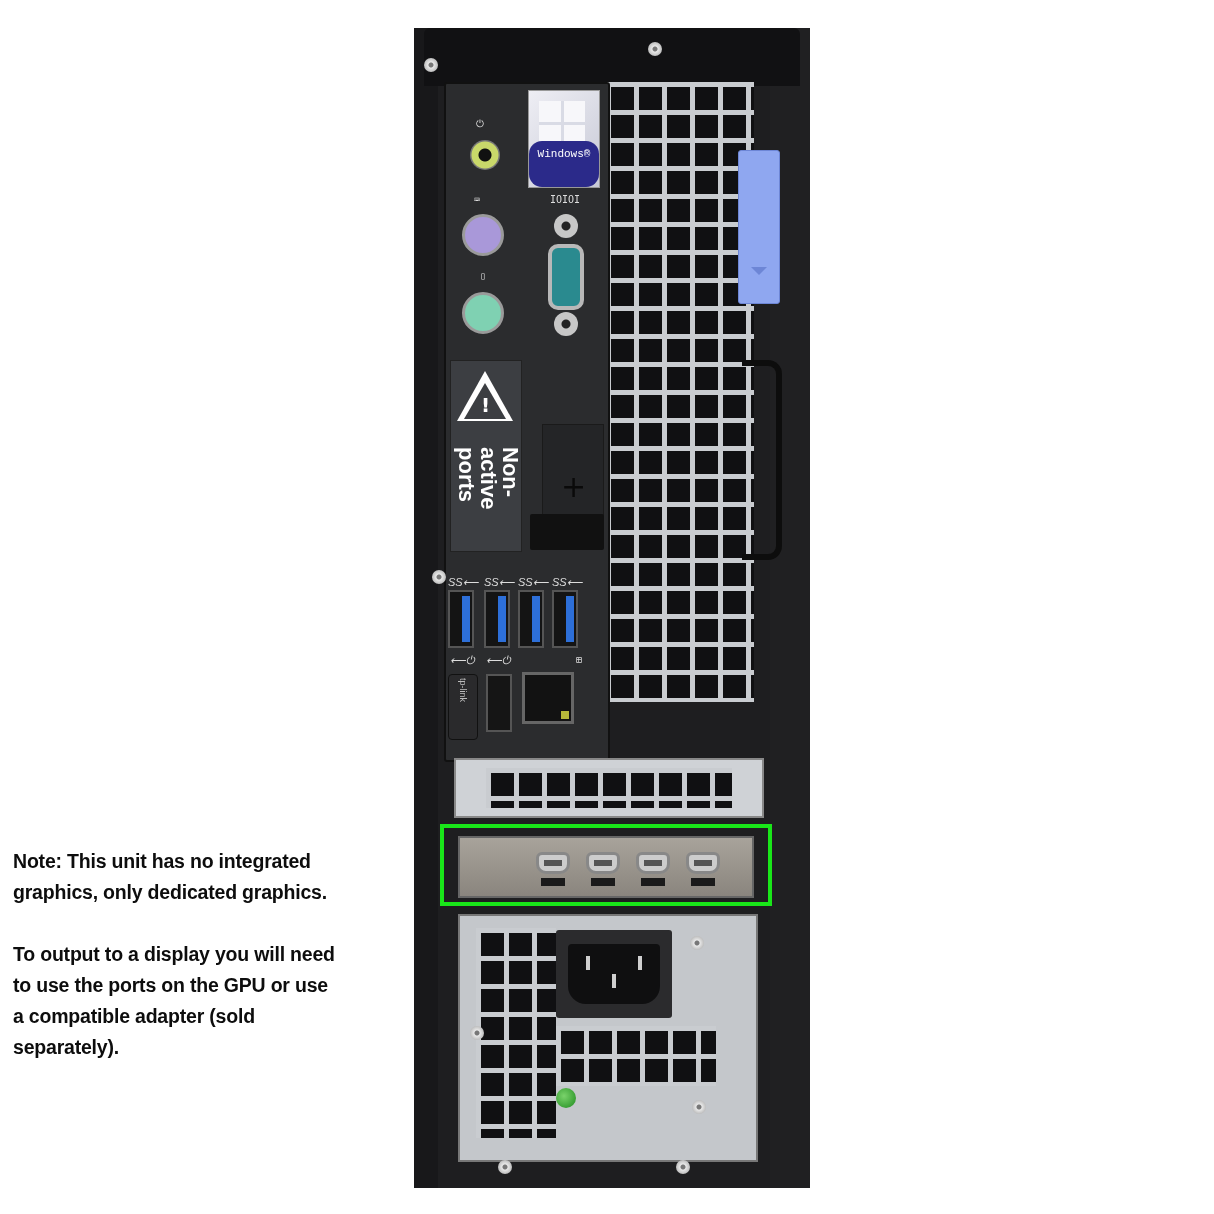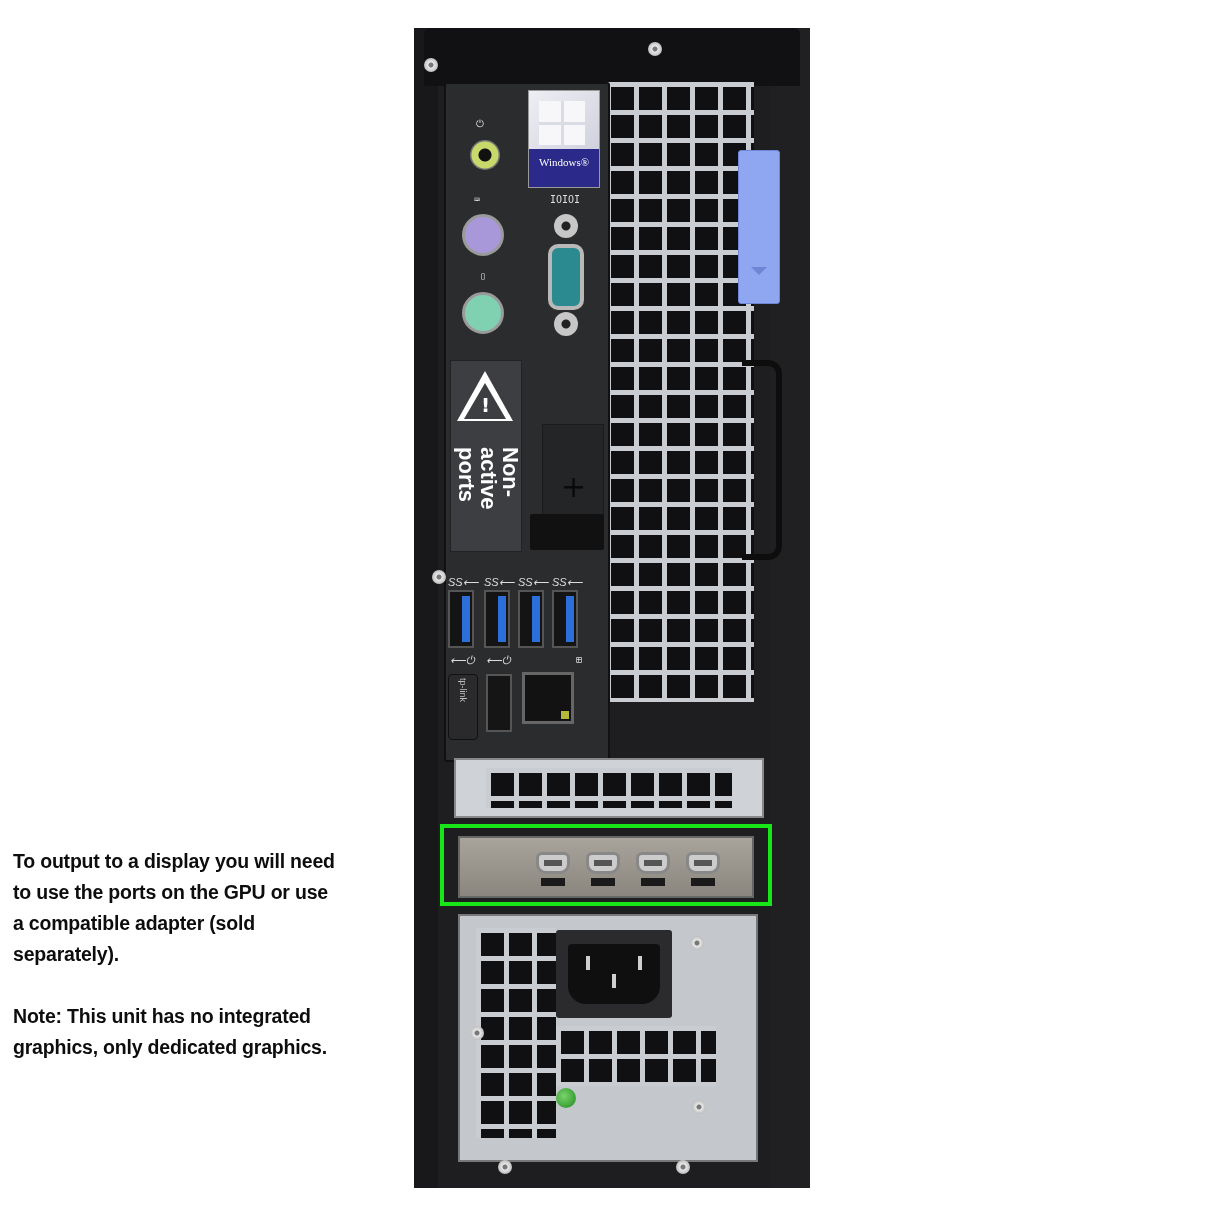--- a/index.html
+++ b/index.html
@@ -24,21 +24,21 @@
 
   .port-audio { position:absolute; width:30px; height:30px; border-radius:50%; background:radial-gradient(circle, #111 0 6px, #c9d86a 7px 13px, #777 14px); }
   .port-ps2 { position:absolute; width:42px; height:42px; border-radius:50%; border:3px solid #9a9a9a; box-sizing:border-box; }
   .port-ps2.kb { background:#a998d9; }
   .port-ps2.ms { background:#7fd1b2; }
   .serial { position:absolute; width:44px; height:140px; }
   .serial .body { position:absolute; left:4px; top:36px; width:36px; height:66px; background:#2a8a8f; border:4px solid #b8b8b8; border-radius:10px; box-sizing:border-box; }
   .serial .nut { position:absolute; left:10px; width:24px; height:24px; border-radius:50%; background:radial-gradient(circle, #222 0 4px, #c7c7c7 5px); }
   .win-sticker { position:absolute; width:70px; height:96px; background:linear-gradient(135deg,#eeeef4,#c7c9d6); border:1px solid #999; }
   .win-sticker .logo { position:absolute; left:10px; top:10px; width:46px; height:44px; background: linear-gradient(90deg, transparent 22px, #d9dbe5 22px 25px, transparent 25px), linear-gradient(180deg, transparent 21px, #d9dbe5 21px 24px, transparent 24px), #f7f7fa; }
-  .win-sticker .band { position:absolute; left:0; bottom:0; width:100%; height:38px; background:#2b2a8a; color:#fff; font-size:11px; text-align:center; line-height:26px; font-family:Liberation Serif, serif; }
+  .win-sticker .band { position:absolute; left:0; bottom:0; width:100%; height:46px; background:#2b2a8a; color:#fff; font-size:11px; text-align:center; line-height:26px; font-family:Liberation Mono, monospace;border-radius:13px; }
   .label-small { position:absolute; color:#ddd; font-size:10px; font-family:"DejaVu Sans Mono", monospace; }
 
   .warn-sticker { position:absolute; left:36px; top:332px; width:70px; height:190px; background:#3c3e42; border:1px solid #222; }
   .warn-tri { position:absolute; left:6px; top:10px; width:0; height:0; border-left:28px solid transparent; border-right:28px solid transparent; border-bottom:50px solid #fff; }
   .warn-tri-inner { position:absolute; left:13px; top:22px; width:0; height:0; border-left:21px solid transparent; border-right:21px solid transparent; border-bottom:36px solid #3c3e42; }
   .warn-bang { position:absolute; left:30px; top:32px; color:#fff; font-weight:bold; font-size:20px; }
   .warn-text { position:absolute; left:-18px; top:108px; width:110px; transform:rotate(90deg); color:#fff; font-weight:bold; font-size:22px; line-height:22px; font-family:"Liberation Sans", sans-serif; text-align:left; }
   .knockout { position:absolute; left:96px; top:340px; width:60px; height:120px; background:#242527; border:1px solid #1a1a1a; }
   .knockout .plus { position:absolute; left:18px; top:44px; font-size:30px; color:#0a0a0a; }
   .blank-block { position:absolute; width:74px; height:36px; background:#111; border-radius:2px; }
@@ -65,22 +65,22 @@
   .pin { position:absolute; width:4px; height:14px; background:#cfcfcf; }
   .psu-led { position:absolute; left:96px; top:172px; width:20px; height:20px; border-radius:50%; background:radial-gradient(circle at 40% 40%, #7ad36b, #1e8a1e); }
   .blue-latch { position:absolute; left:738px; top:150px; width:40px; height:152px; background:#8fa7f0; border:1px solid #6d86d6; border-radius:3px; }
   .blue-latch .tri { position:absolute; left:12px; top:116px; width:0; height:0; border-left:8px solid transparent; border-right:8px solid transparent; border-top:8px solid #6d86d6; }
   .handle { position:absolute; left:742px; top:360px; width:40px; height:200px; border:6px solid #0d0d0d; border-left:none; border-radius:0 14px 14px 0; box-sizing:border-box; }
 </style>
 </head>
 <body>
 
 <div class="note">
+  <p>Note: This unit has no integrated graphics, only dedicated graphics.</p>
   <p>To output to a display you will need to use the ports on the GPU or use a compatible adapter (sold separately).</p>
-  <p>Note: This unit has no integrated graphics, only dedicated graphics.</p>
 </div>
 
 <div class="chassis">
   <div class="frame-left"></div>
   <div class="frame-right"></div>
   <div class="topbar"></div>
   <div class="screw" style="left:10px;top:30px;"></div>
   <div class="screw" style="left:234px;top:14px;"></div>
 
   <div class="mesh" style="left:192px;top:54px;width:148px;height:620px;">

